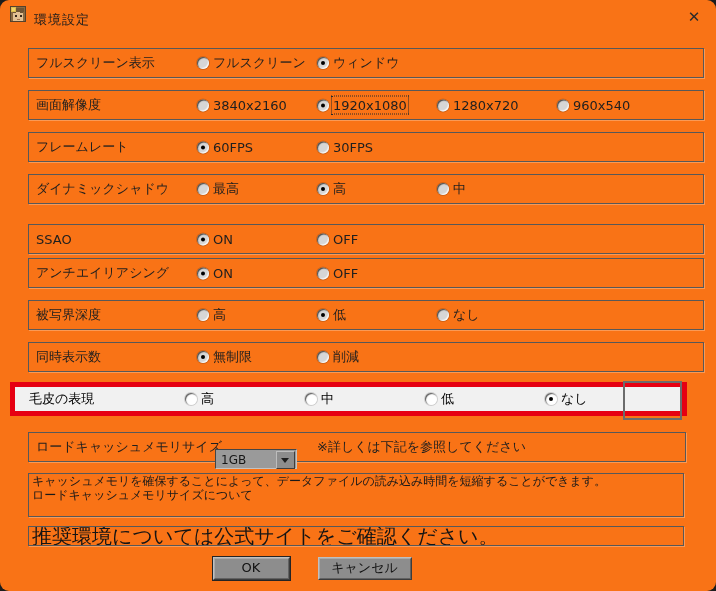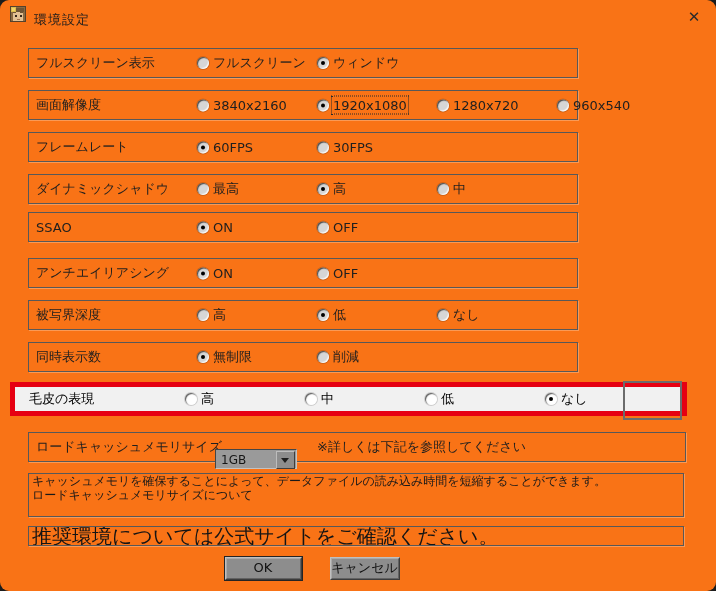--- a/index.html
+++ b/index.html
@@ -7,21 +7,21 @@
   .window{position:relative;width:716px;height:591px;background:#f97316;border-radius:9px;overflow:hidden;color:#222;}
 
   
   .titlebar{position:absolute;top:0;left:0;width:100%;height:40px;}
   .app-icon{position:absolute;left:10px;top:6px;width:16px;height:16px;}
   .title{position:absolute;left:34px;top:11px;font-size:13px;color:#1d1d1d;letter-spacing:1px;}
   .close{position:absolute;right:12px;top:7px;width:20px;height:20px;font-size:15px;line-height:20px;
          text-align:center;color:#2b2b2b;cursor:pointer;}
 
   
-  .row{position:absolute;left:28px;width:550px;height:30px;box-sizing:border-box;
+  .row{position:absolute;left:28px;width:676px;height:30px;box-sizing:border-box;
        border:1px solid #585858;box-shadow:1px 1px 0 rgba(255,255,255,.28);font-size:13px;color:#1f1f1f;}
   .row.highlight{left:10px;width:677px;height:34px;border:5px solid #e60012;background:#f1f1f1;
        box-shadow:none;color:#000;}
   .rlabel{position:absolute;left:7px;top:50%;transform:translateY(-50%);white-space:nowrap;}
   .row.highlight .rlabel{left:14px;}
   .opt{position:absolute;top:50%;transform:translateY(-50%);display:flex;align-items:center;gap:4px;white-space:nowrap;cursor:pointer;}
   .radio{position:relative;width:12px;height:12px;border-radius:50%;background:#d6d6d6;flex:0 0 auto;
          box-shadow:inset 1px 1px 1px rgba(0,0,0,.65), inset -1px -1px 1px rgba(255,255,255,.85), 0 0 0 1px rgba(0,0,0,.15);}
   .row.highlight .radio{background:#fff;}
   .radio.selected::after{content:"";position:absolute;left:4px;top:4px;width:4px;height:4px;border-radius:50%;background:#000;}
@@ -52,21 +52,21 @@
        color:#141414;padding:0 3px;overflow:hidden;white-space:nowrap;}
 
   
   .btnrow{position:absolute;left:0;top:557px;width:716px;display:flex;justify-content:center;gap:28px;
        margin-left:-46px;}
   .btn{height:23px;box-sizing:border-box;background:#8d8d8d;font-size:13px;color:#111;text-align:center;
        line-height:20px;cursor:pointer;
        border-top:1px solid #c0c0c0;border-left:1px solid #c0c0c0;border-bottom:1px solid #3c3c3c;border-right:1px solid #3c3c3c;
        box-shadow:inset 1px 1px 0 rgba(255,255,255,.25), inset -1px -1px 0 rgba(0,0,0,.3);}
   .btn-ok{width:77px;outline:1px solid #242424;}
-  .btn-cancel{width:70px;}
+  .btn-cancel{width:94px;}
 </style>
 </head>
 <body>
 
 <div class="window">
 
   <div class="titlebar">
     <svg class="app-icon" viewBox="0 0 16 16" width="16" height="16">
       <rect x="0" y="0" width="16" height="16" fill="#55412c"></rect>
       <rect x="1" y="1" width="14" height="14" fill="#8a6a42"></rect>
@@ -134,21 +134,21 @@
         </span>
         <span class="opt" style="left: 288px;">
           <span class="radio selected"></span>
           <span class="optlab">高</span>
         </span>
         <span class="opt" style="left: 408px;">
           <span class="radio"></span>
           <span class="optlab">中</span>
         </span>
       </div>
-      <div class="row" style="top: 212px; padding-left: 40px;">
+      <div class="row" style="top: 224px; padding-left: 40px;">
     <span class="rlabel">SSAO</span>
   <span class="opt" style="left: 168px;">
           <span class="radio selected"></span>
           <span class="optlab">ON</span>
         </span>
         <span class="opt" style="left: 288px;">
           <span class="radio"></span>
           <span class="optlab">OFF</span>
         </span>
       </div>

